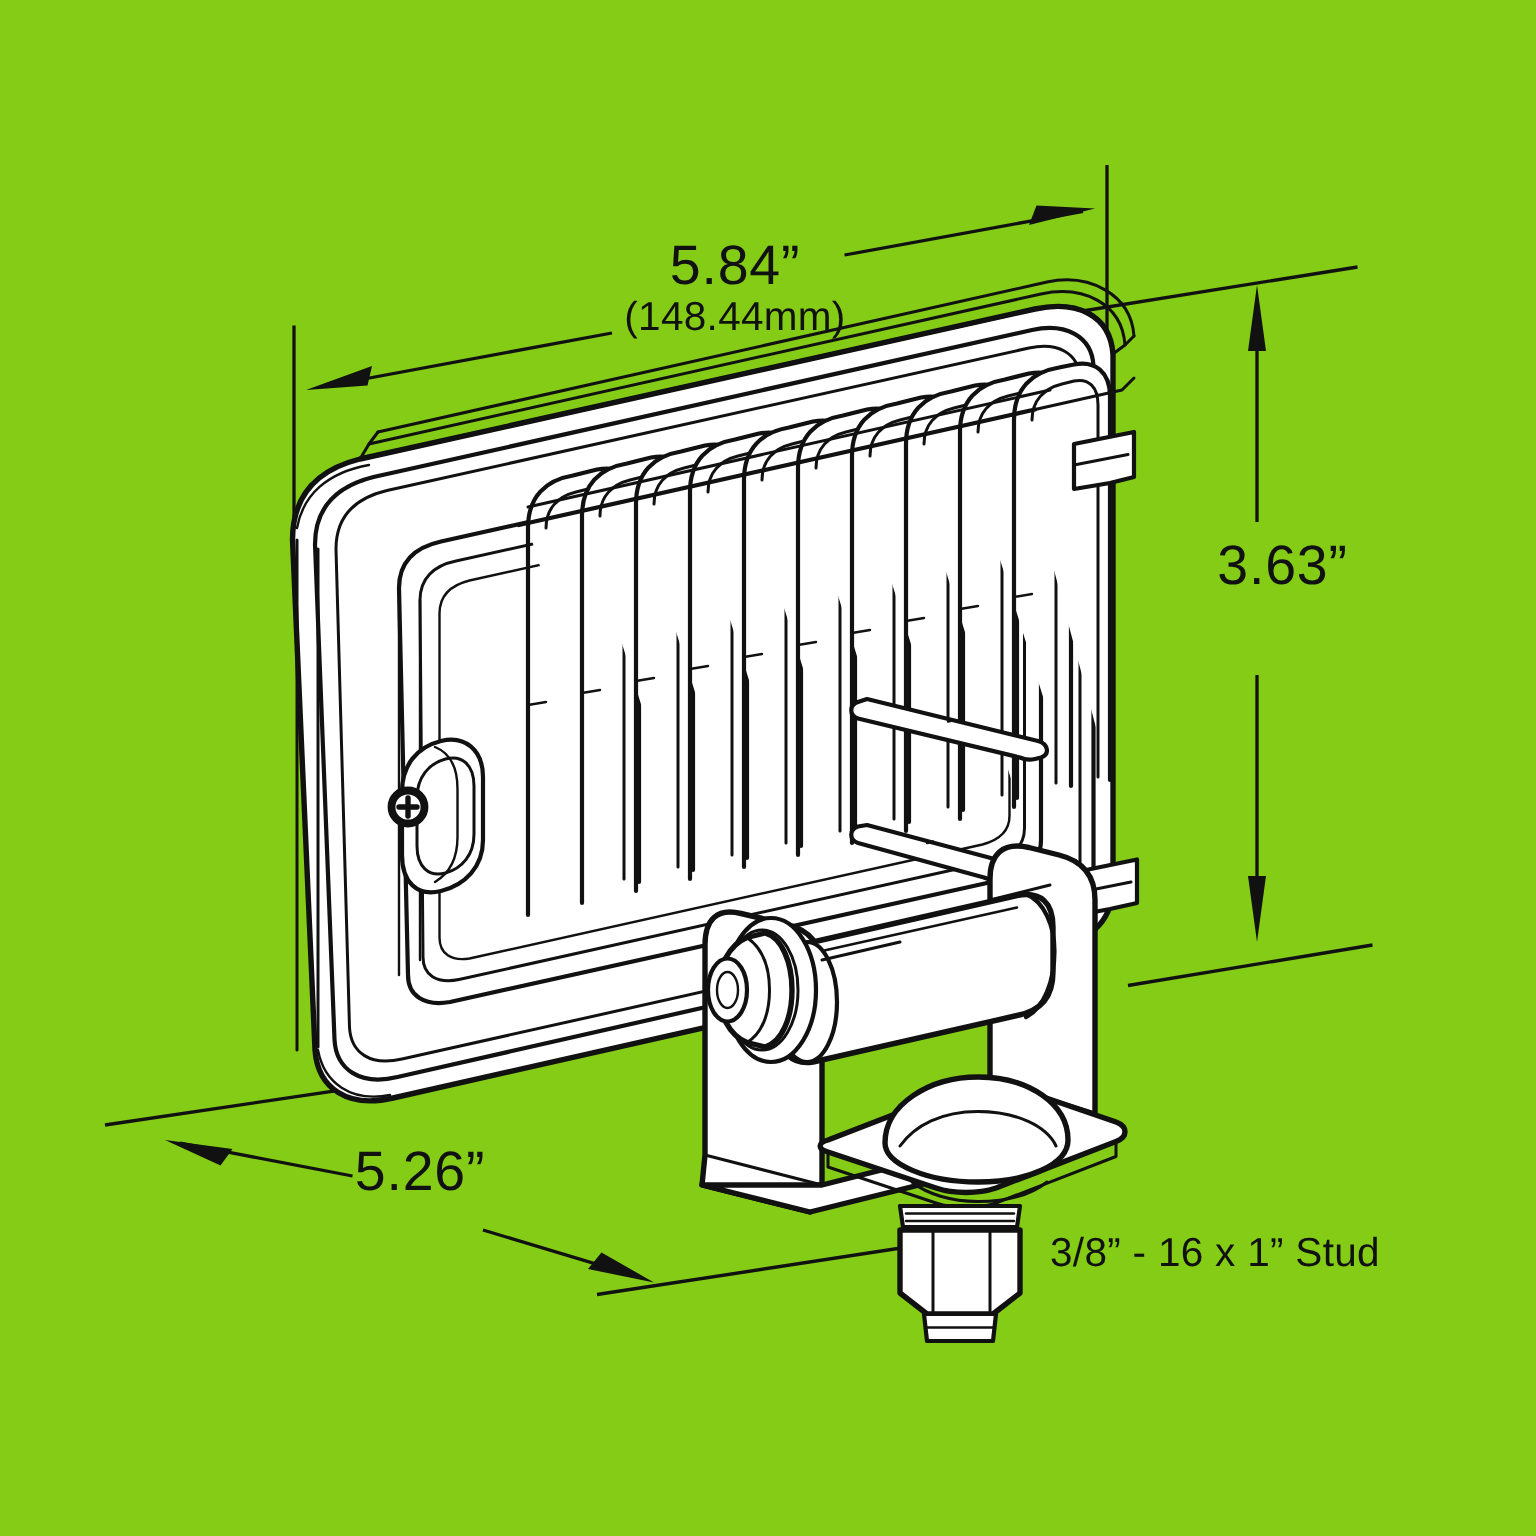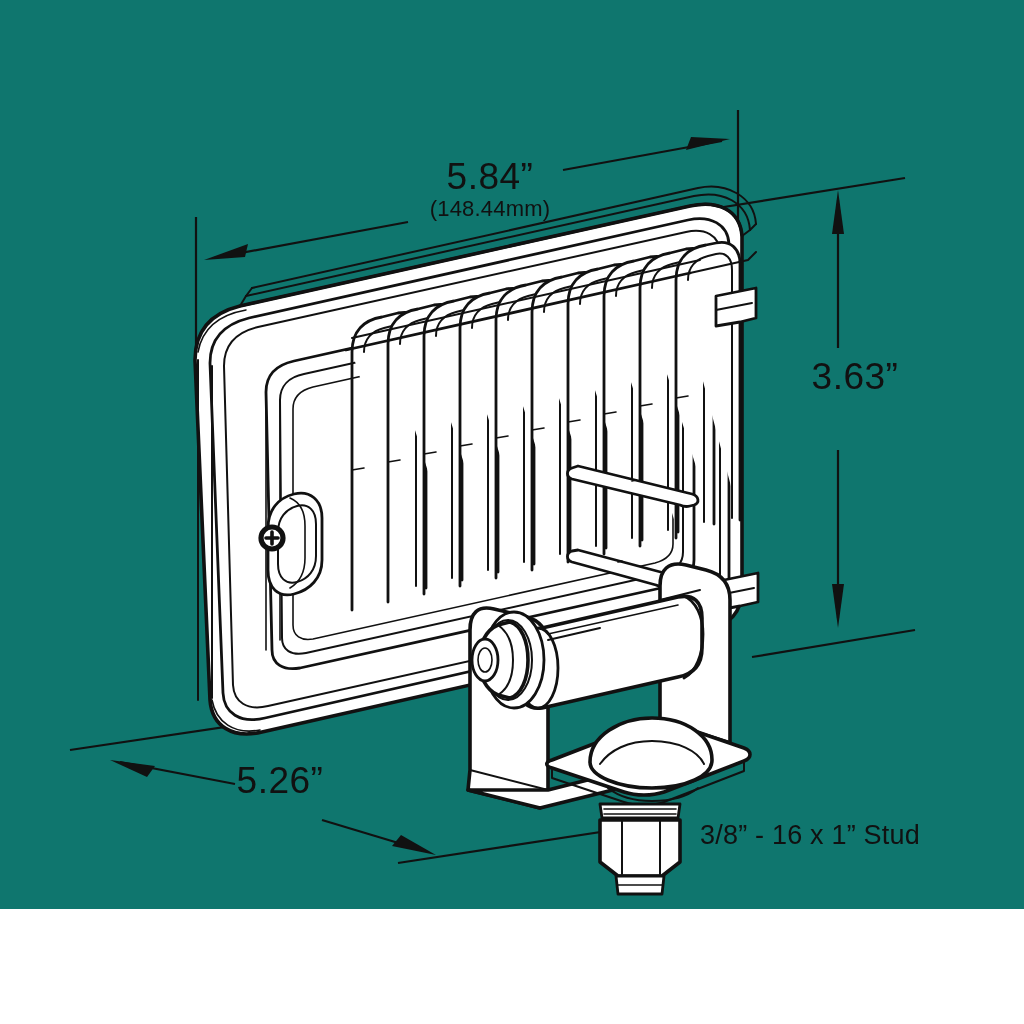--- a/index.html
+++ b/index.html
@@ -11,22 +11,22 @@
   body {
     width: 1024px;
     height: 1024px;
     overflow: hidden;
     font-family: "Liberation Sans", sans-serif;
     color: #000000;
   }
   #stage {
     position: relative;
     width: 1024px;
-    height: 909px;
-    background: #0f766e;
+    height: 1024px;
+    background: #84cc16;
   }
   svg#drawing {
     position: absolute;
     left: 0;
     top: 0;
     width: 1024px;
     height: 1024px;
     display: block;
   }
   .dim-label {
@@ -35,21 +35,21 @@
     white-space: nowrap;
     line-height: 1.05;
     color: #111111;
   }
   .dim-primary {
     font-size: 37px;
     font-weight: 500;
     letter-spacing: 0.5px;
   }
   .dim-secondary {
-    font-size: 22px;
+    font-size: 27px;
     font-weight: 400;
     letter-spacing: 0.2px;
   }
   .note-label {
     position: absolute;
     font-size: 27px;
     white-space: nowrap;
     color: #111111;
     letter-spacing: 0.2px;
   }

